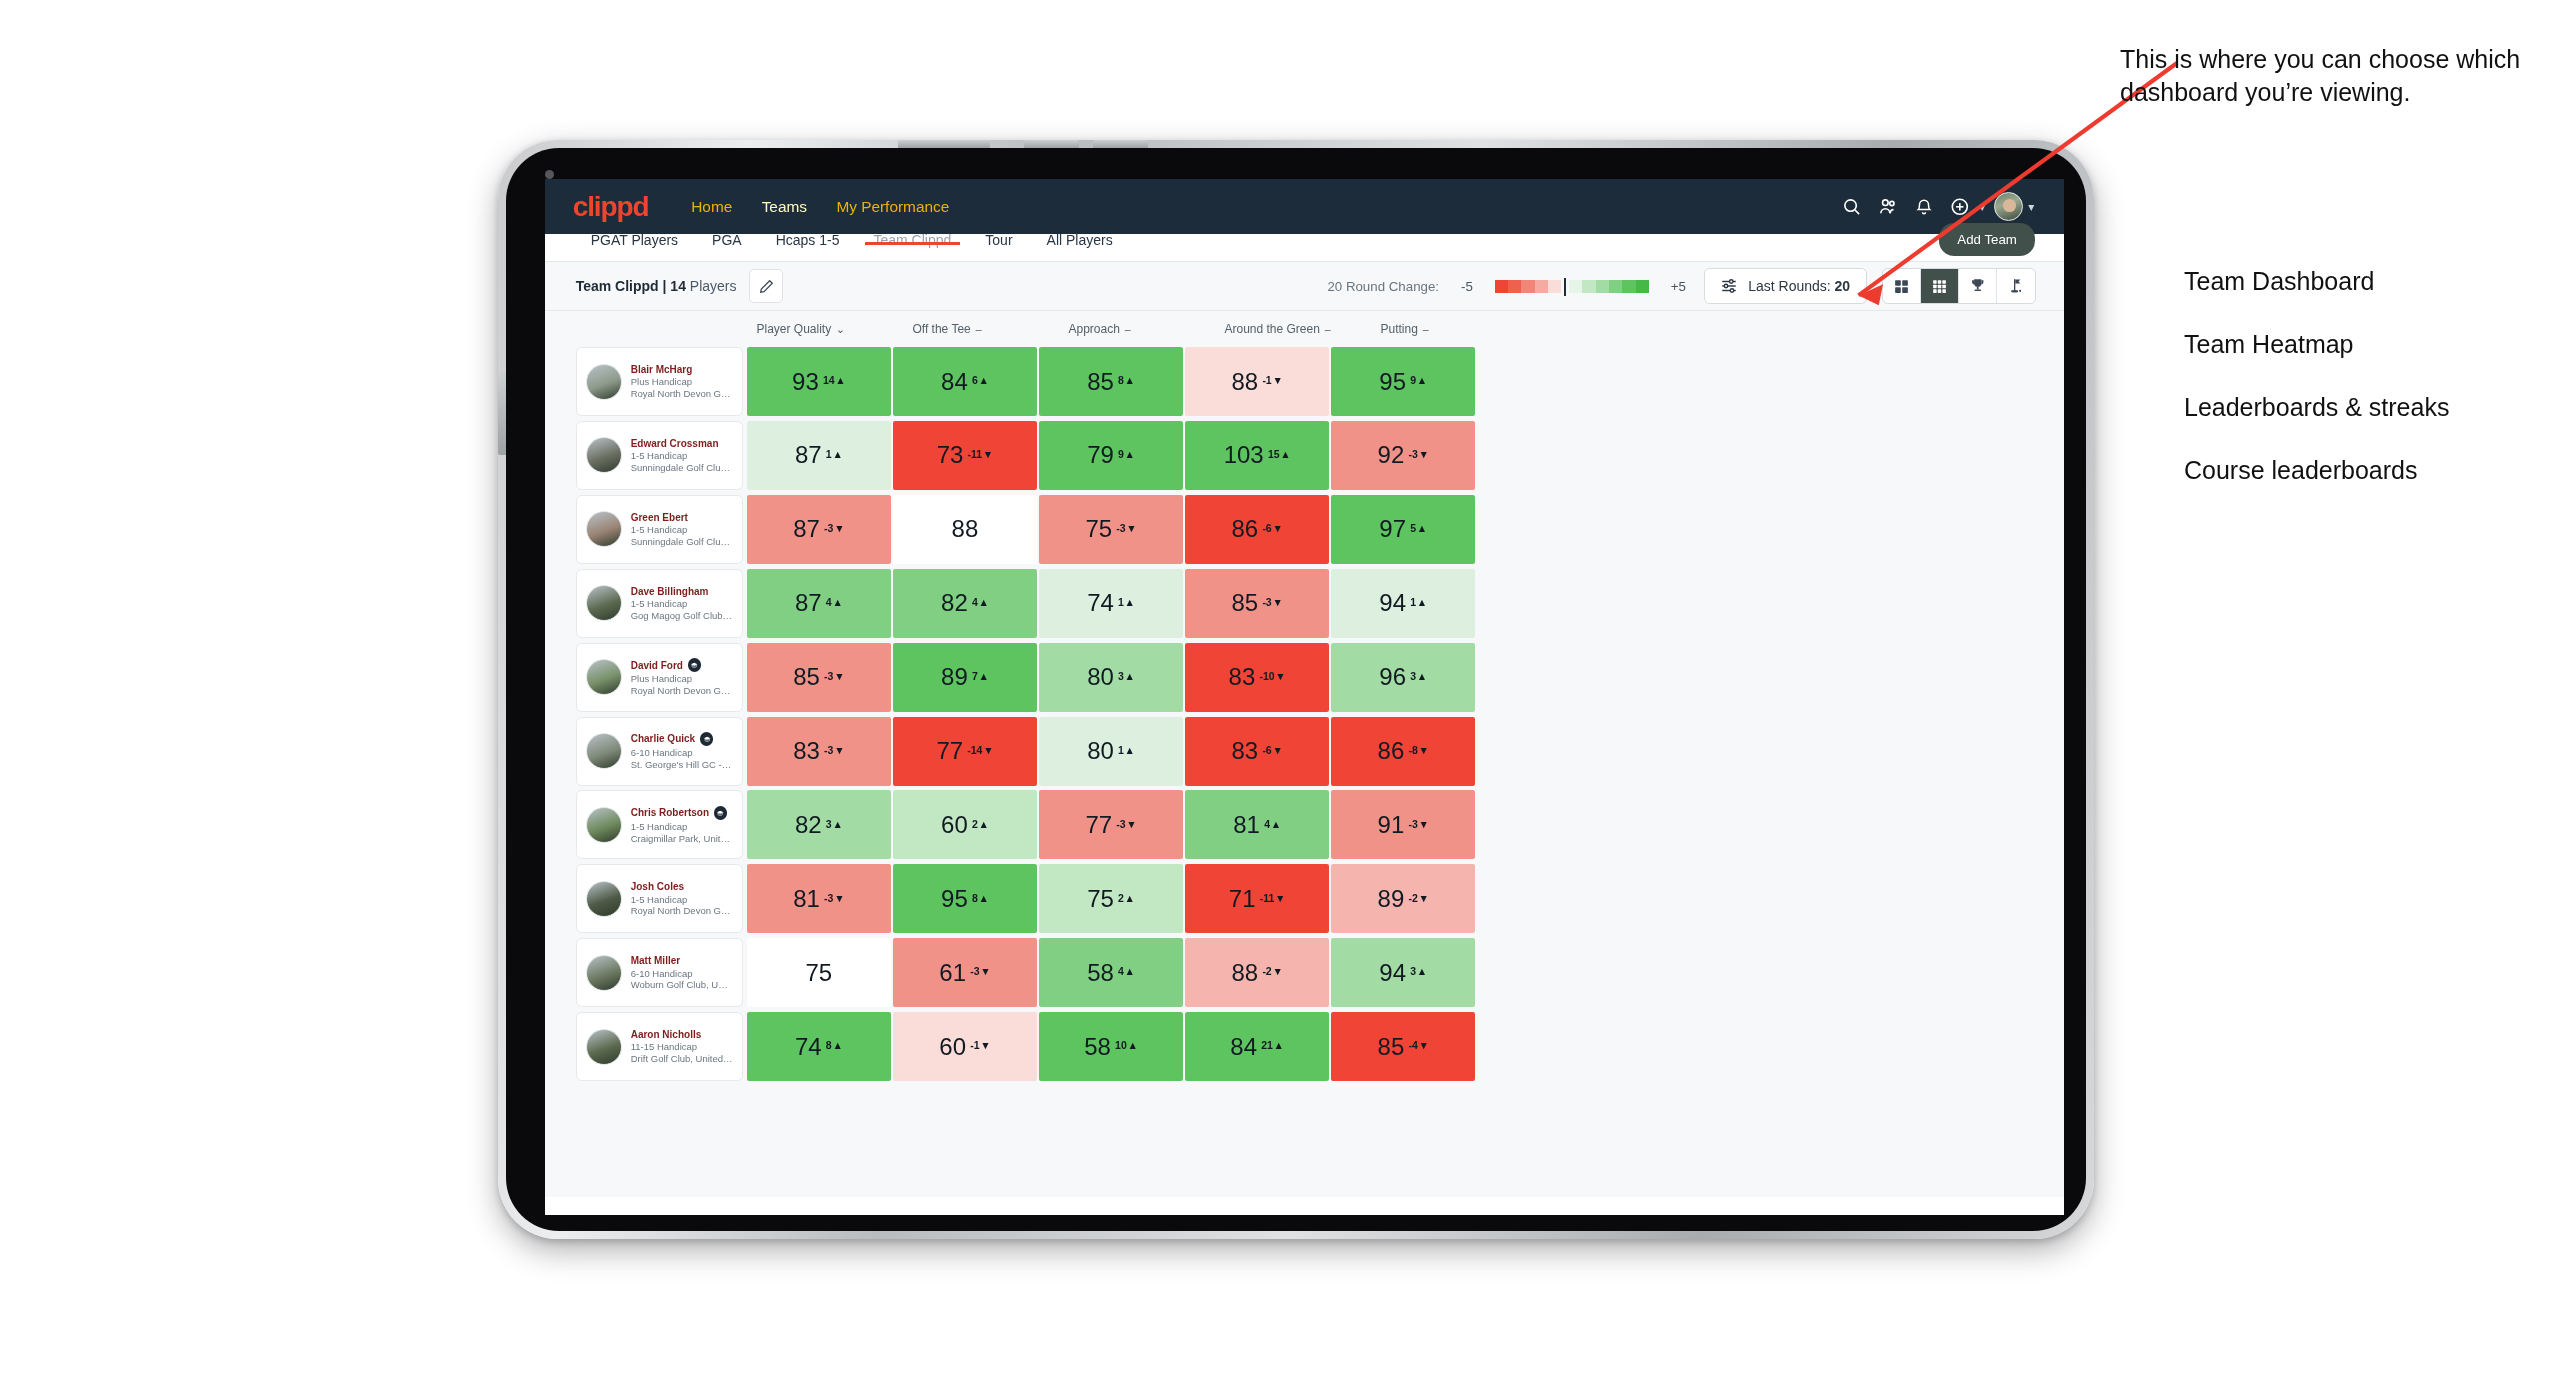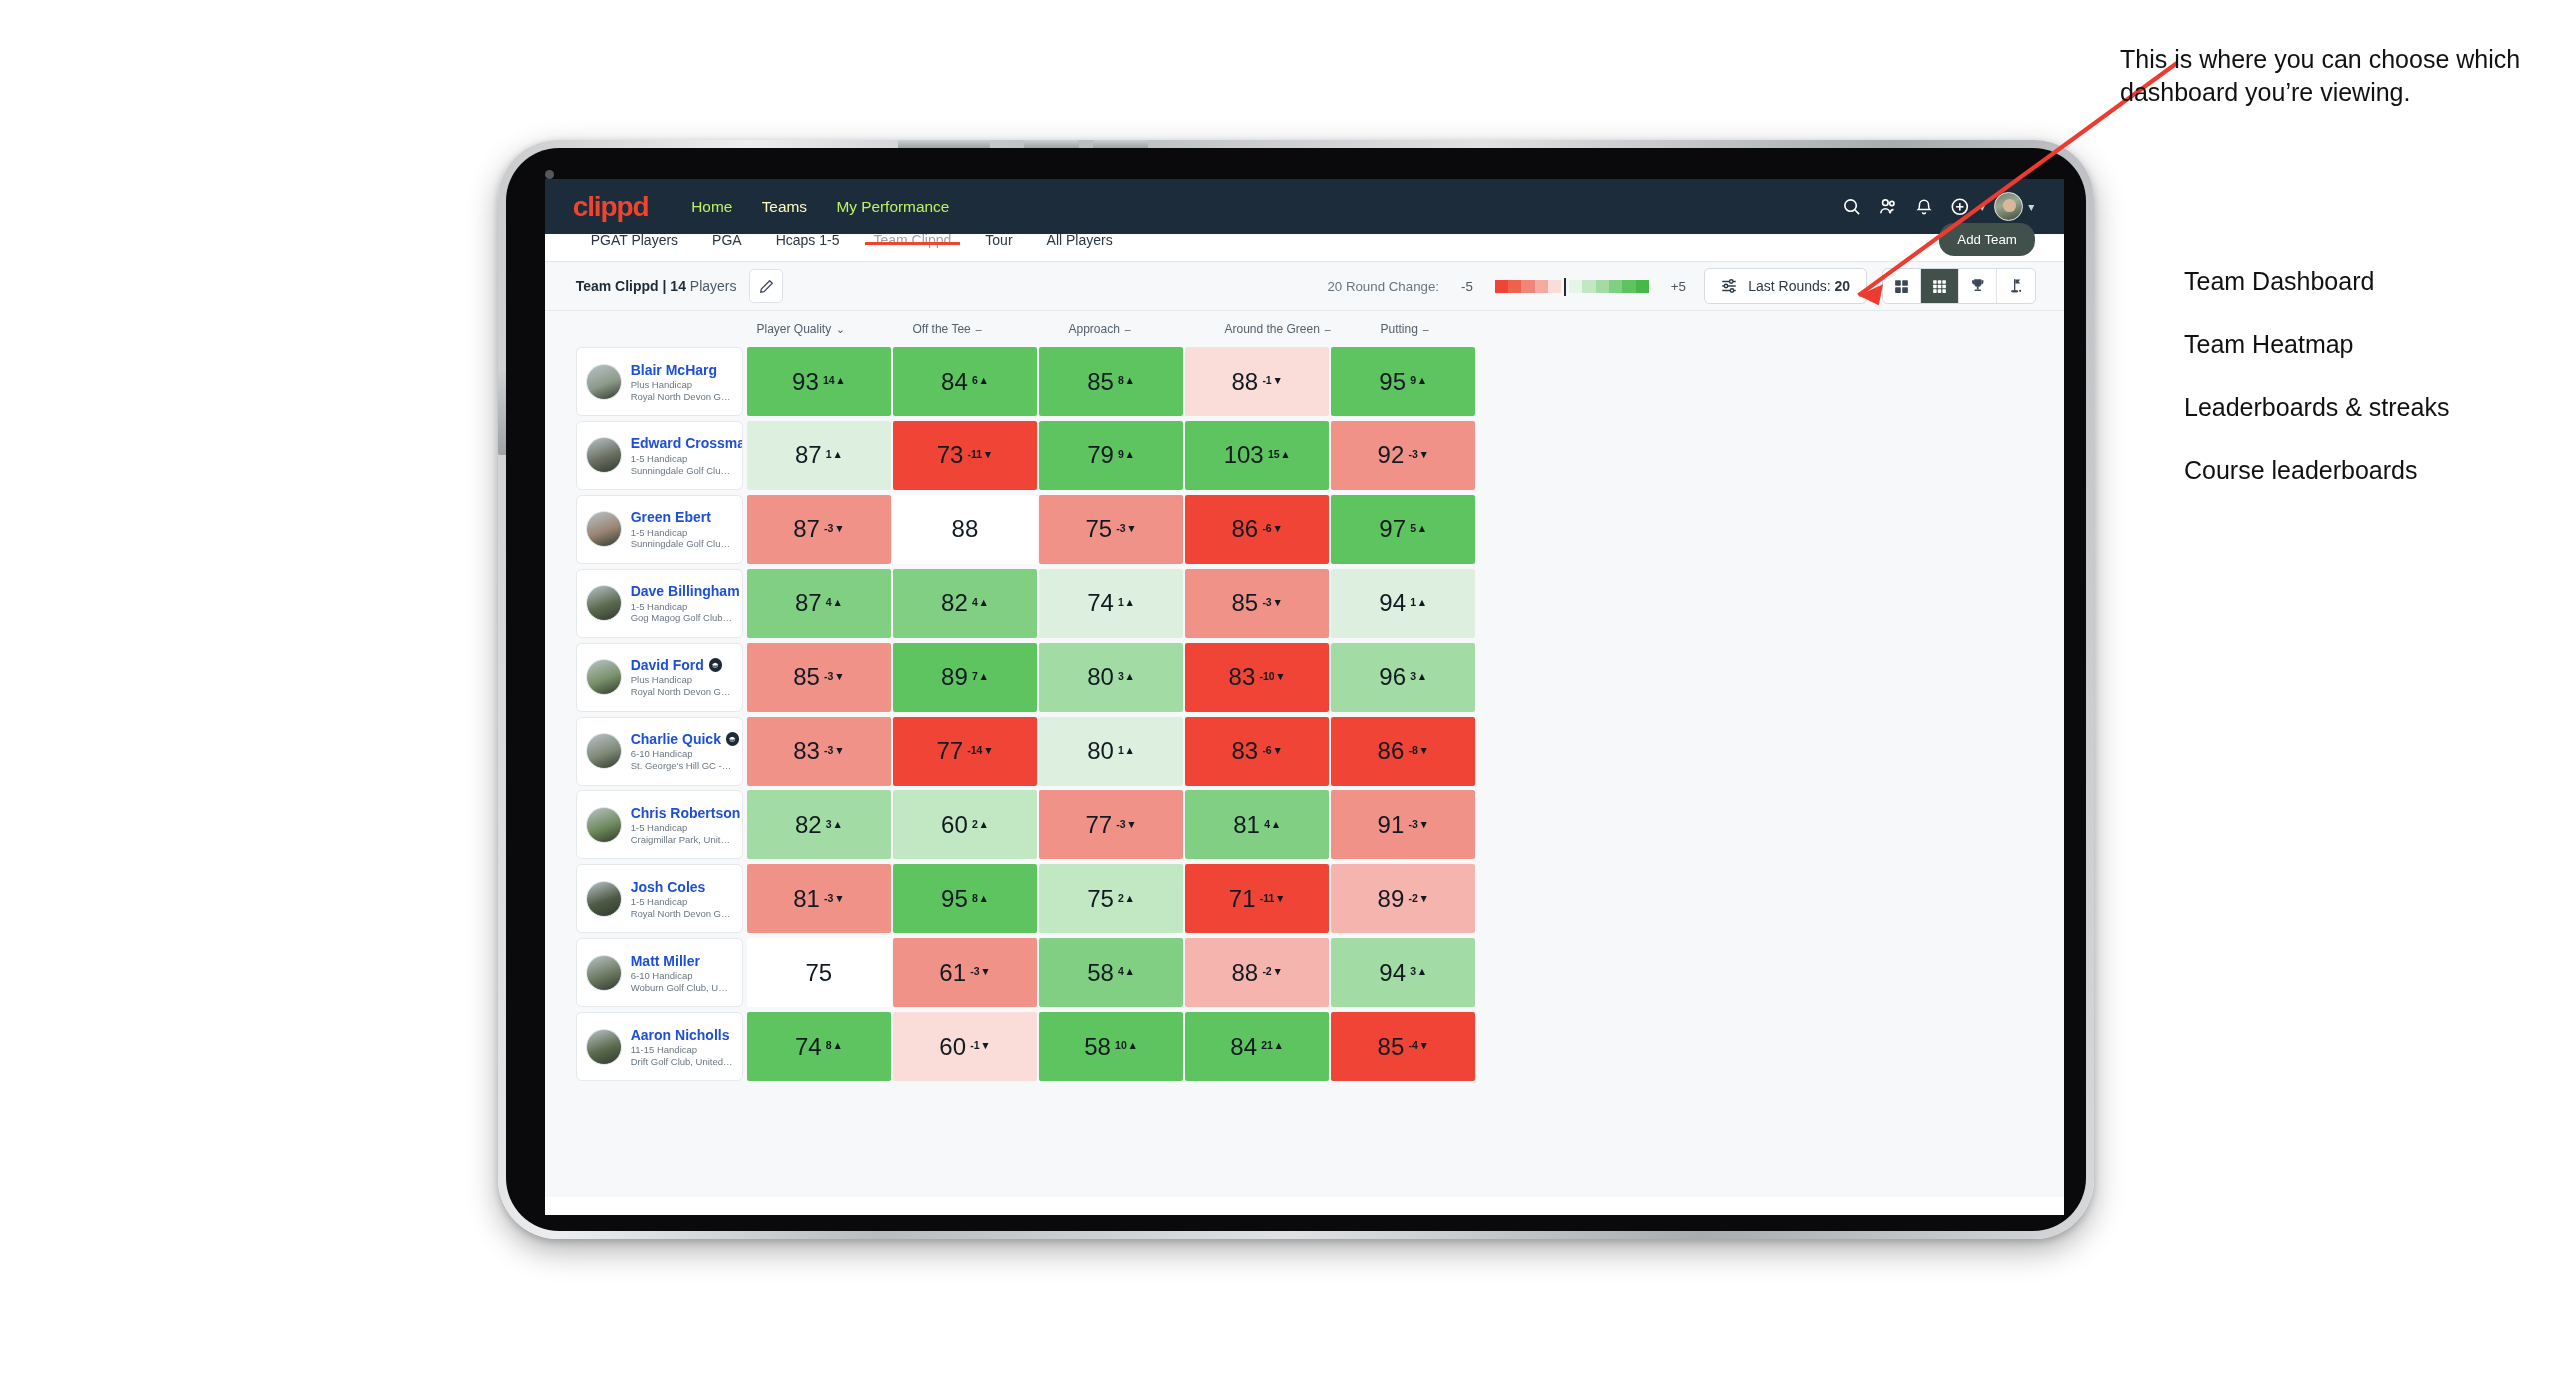--- a/index.html
+++ b/index.html
@@ -53,21 +53,21 @@
   }
   #brand-logo {
     color: #f0442e;
     font-size: 28px;
     font-weight: 700;
     letter-spacing: -1.1px;
     margin-right: 28px;
     line-height: 1;
   }
   .nav-link {
-    color: #bef264;
+    color: #eab308;
     font-size: 15.4px;
     padding: 0 14.7px;
     white-space: nowrap;
   }
   .nav-link.dim { color: #fef9c3; }
   #nav-spacer { flex: 1; }
   .nav-icon {
     width: 36px; height: 36px;
     display: flex; align-items: center; justify-content: center;
     color: #ffffff;
@@ -213,21 +213,21 @@
   .pavatar {
     width: 36px; height: 36px; min-width: 36px;
     border-radius: 50%;
     border: 0.7px solid #e2e6e9;
     margin-right: 9px;
     overflow: hidden;
     position: relative;
   }
   .pinfo { min-width: 0; }
   .pname {
-    font-size: 14px; font-weight: 700; color: #1d4ed8;
+    font-size: 10px; font-weight: 700; color: #7f1d1d;
     display: flex; align-items: center; gap: 4.9px;
     white-space: nowrap;
   }
   .grad-badge {
     width: 13.3px; height: 13.3px; min-width: 13.3px;
     border-radius: 50%;
     background: #1d2935;
     display: flex; align-items: center; justify-content: center;
   }
   .phcap { font-size: 9.5px; color: #6b7681; margin-top: 1.4px; white-space: nowrap; }

